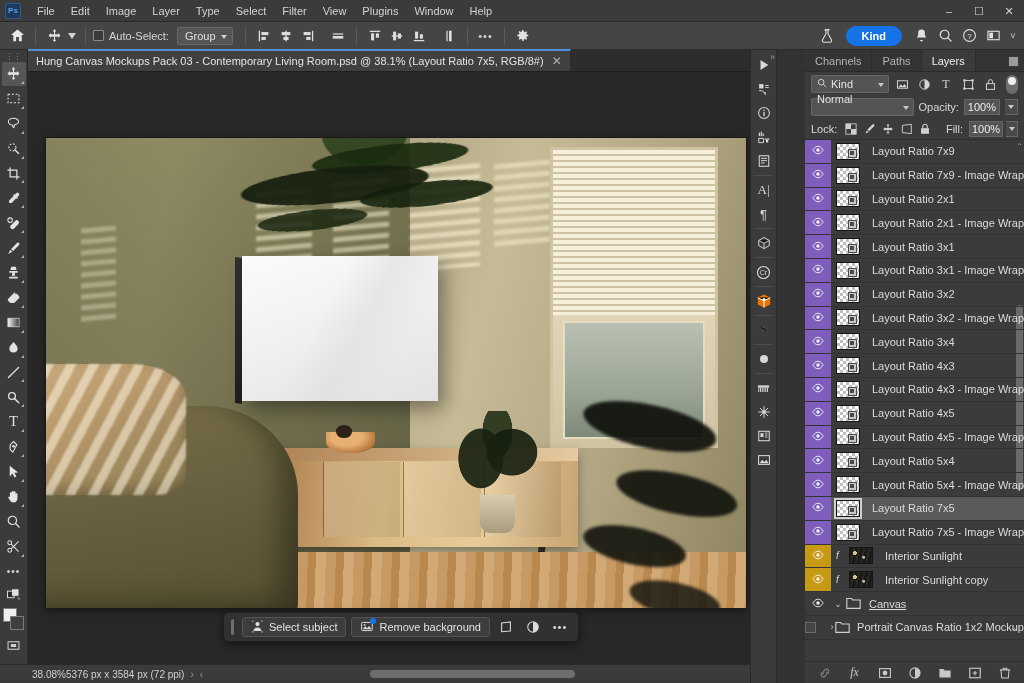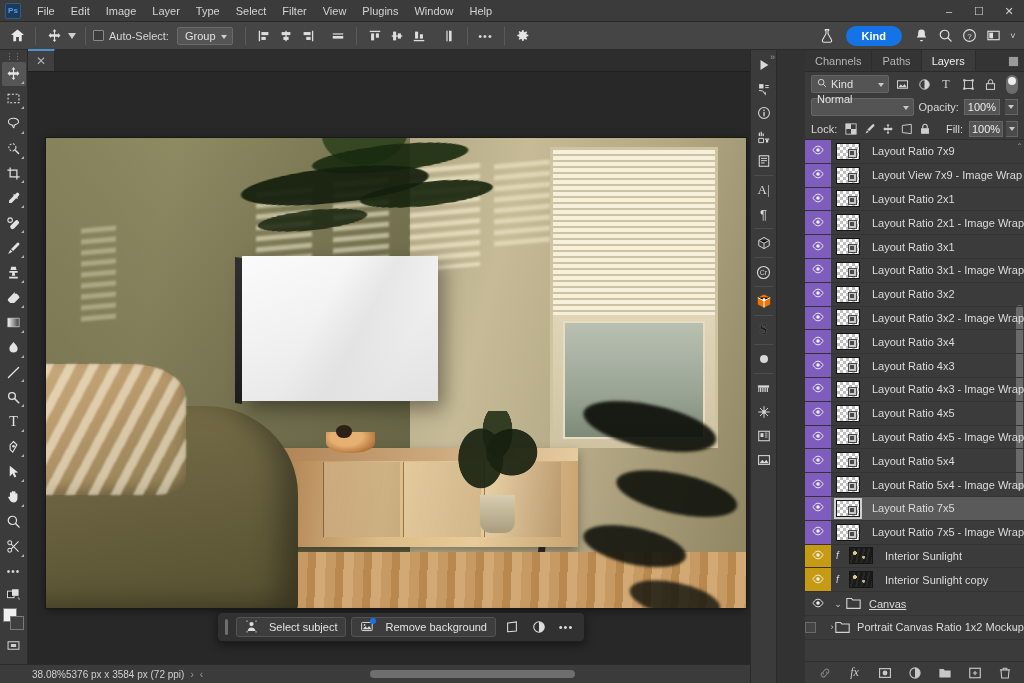--- a/index.html
+++ b/index.html
@@ -228,21 +228,21 @@
   
   .ctxbar {
     position:absolute; left:50%; transform:translateX(-50%); bottom:22px;
     height:30px; background:#313131; border:1px solid #1f1f1f; border-radius:5px;
     display:flex; align-items:center; padding:0 7px; gap:5px;
     box-shadow:0 3px 10px rgba(0,0,0,.45);
   }
   .ctx-grip { width:3px;height:16px;background:#6e6e6e;border-radius:2px;margin-right:3px; }
   .ctx-btn {
     height:20px; background:#3d3d3d; border:1px solid #545454; border-radius:3px;
-    display:flex; align-items:center; gap:11px; padding:0 8px; font-size:11px; color:#e3e3e3;
+    display:flex; align-items:center; gap:5px; padding:0 8px; font-size:11px; color:#e3e3e3;
   }
   .ctx-icon { width:22px;height:20px;display:flex;align-items:center;justify-content:center;color:#ddd; }
 
   
   .statusbar {
     position:absolute; left:0; bottom:0; width:774px; height:19px;
     background:#3b3b3b; border-top:1px solid #2a2a2a;
     display:flex; align-items:center; font-size:10px; color:#d0d0d0;
   }
   .sb-zoom { width:56px; text-align:left; padding-left:32px; }
@@ -660,20 +660,21 @@
     <div class="tool">
       <svg width="15" height="15" viewBox="0 0 16 16">
           <rect x="1.6" y="5" width="9" height="7" fill="none" stroke="#cfcfcf" stroke-width="1.1"></rect>
           <rect x="5.4" y="3" width="9" height="7" fill="none" stroke="#cfcfcf" stroke-width="1.1"></rect>
         </svg>
     </div>
   </div>
 
   <div class="tabbar">
     <div class="doctab">
+      <span>Hung Canvas Mockups Pack 03 - Contemporary Living Room.psd @ 38.1% (Layout Ratio 7x5, RGB/8#)</span>
       <span class="tab-close">✕</span>
     </div>
   </div>
   <div class="collapse-chevrons">»</div>
 
   <div class="canvas-area">
     <div class="artboard">
       <div class="photo">
         <div class="wall-left"></div>
         <div class="wall-right"></div>
@@ -985,21 +986,21 @@
             <span><svg width="12" height="10" viewBox="0 0 16 12">
                 <path d="M8 .8C4 .8 1.2 6 1.2 6S4 11.2 8 11.2 14.8 6 14.8 6 12 .8 8 .8" fill="none" stroke="#f2f2f2" stroke-width="1.2"></path>
                 <circle cx="8" cy="6" r="2.3" fill="#f2f2f2"></circle>
               </svg></span>
           </div>
           <div class="thumb-cell">
             <div class="lthumb">
               <span class="so-badge"></span>
             </div>
           </div>
-          <div class="layer-name">Layout View 7x9 - Image Wrap</div>
+          <div class="layer-name">Layout Ratio 7x9 - Image Wrap</div>
         </div>
         <div class="layer-row">
           <div class="eye-cell purple">
             <span><svg width="12" height="10" viewBox="0 0 16 12">
                 <path d="M8 .8C4 .8 1.2 6 1.2 6S4 11.2 8 11.2 14.8 6 14.8 6 12 .8 8 .8" fill="none" stroke="#f2f2f2" stroke-width="1.2"></path>
                 <circle cx="8" cy="6" r="2.3" fill="#f2f2f2"></circle>
               </svg></span>
           </div>
           <div class="thumb-cell">
             <div class="lthumb">

